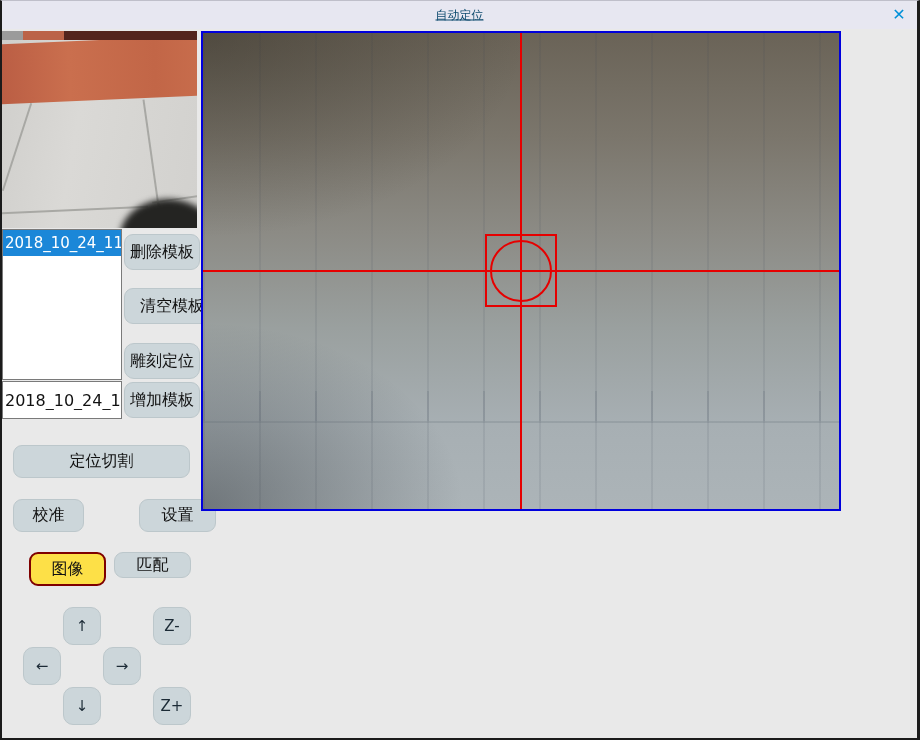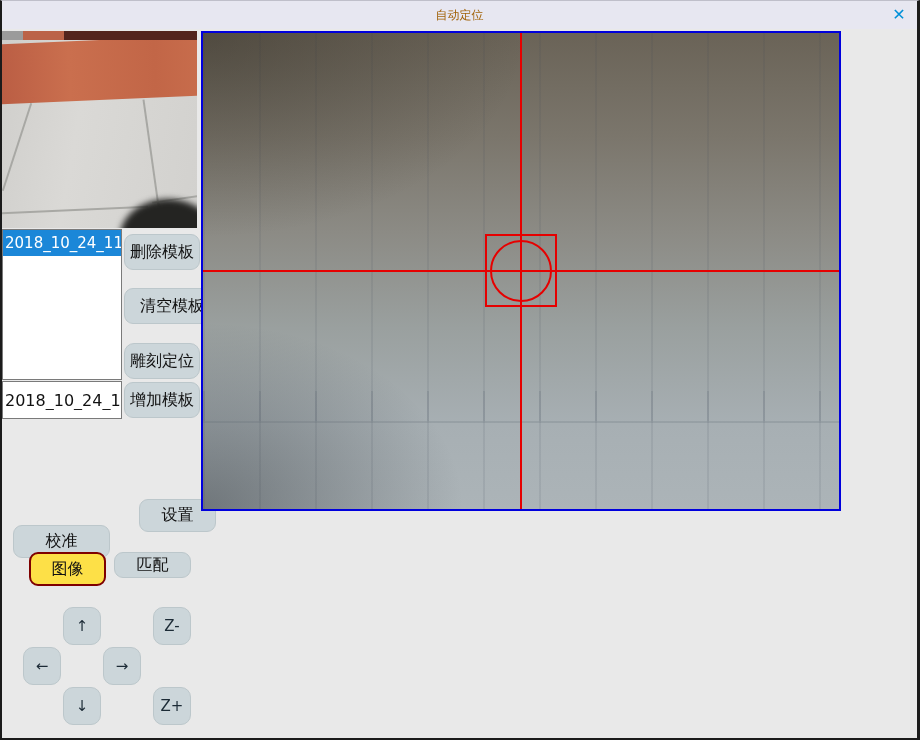--- a/index.html
+++ b/index.html
@@ -7,21 +7,21 @@
     position:relative;width:920px;height:740px;box-sizing:border-box;
     background:#e9e9e9;overflow:hidden;
     border-left:2px solid #1b1b1b;border-right:3px solid #1b1b1b;
     border-bottom:2px solid #1b1b1b;border-top:1px solid #bfbfca;
     font-family:"DejaVu Sans","Liberation Sans",sans-serif;
   }
   
   .titlebar{position:absolute;left:0;top:0;width:100%;height:28px;background:#e7e7f1;}
   .titlebar .title{
     position:absolute;left:50%;top:50%;transform:translate(-50%,-50%);
-    font-size:12px;color:#a16207;white-space:nowrap;
+    font-size:12px;color:#0c4a6e;white-space:nowrap;text-decoration:underline;
   }
   .titlebar .close{
     position:absolute;right:6px;top:2px;width:24px;height:24px;line-height:24px;
     text-align:center;color:#0090d8;font-size:16px;font-weight:bold;cursor:pointer;
   }
   
   .thumb{
     position:absolute;left:0;top:30px;width:195px;height:197px;overflow:hidden;
     background:linear-gradient(100deg,#cfcecb,#dad9d6 40%,#d2d1ce);
   }
@@ -64,21 +64,21 @@
     position:absolute;box-sizing:border-box;background:#ccd6da;color:#111;
     border:1px solid #bcc7cb;border-radius:9px;font-size:16px;cursor:pointer;
     font-family:"DejaVu Sans","Liberation Sans",sans-serif;
     display:flex;align-items:center;justify-content:center;padding:12px;white-space:nowrap;
   }
   .btn-delete  {left:122px;top:233px;width:76px;height:36px;}
   .btn-clear   {left:122px;top:287px;width:96px;height:36px;}
   .btn-engrave {left:122px;top:342px;width:76px;height:36px;border-radius:10px;}
   .btn-add     {left:122px;top:381px;width:76px;height:36px;}
   .btn-poscut  {left:11px;top:444px;width:177px;height:33px;}
-  .btn-calib   {left:11px;top:524px;width:97px;height:33px;}
+  .btn-calib   {left:11px;top:498px;width:71px;height:33px;}
   .btn-settings{left:112px;top:498px;width:77px;height:33px;margin-left:25px;}
   .btn-image   {left:11px;top:551px;width:77px;height:34px;background:#fde047;border:2px solid #7e0000;margin-left:16px;}
   .btn-match   {left:112px;top:551px;width:77px;height:22px;}
   .jog{width:38px;height:38px;border-radius:10px;font-size:15px;color:#1c2b36;}
   .jog-up   {left:61px;top:606px;}
   .jog-zm   {left:151px;top:606px;}
   .jog-left {left:21px;top:646px;}
   .jog-right{left:101px;top:646px;}
   .jog-down {left:61px;top:686px;}
   .jog-zp   {left:151px;top:686px;}
@@ -136,20 +136,21 @@
     <div class="list-item selected">2018_10_24_11</div>
   </div>
 
   <input class="editfield" type="text" value="2018_10_24_11" style="">
 
   <button class="btn btn-delete">删除模板</button>
   <button class="btn btn-clear">清空模板</button>
   <button class="btn btn-engrave">雕刻定位</button>
   <button class="btn btn-add">增加模板</button>
 
+  <button class="btn btn-poscut">定位切割</button>
   <button class="btn btn-calib">校准</button>
   <button class="btn btn-settings">设置</button>
   <button class="btn btn-image">图像</button>
   <button class="btn btn-match">匹配</button>
 
   <button class="btn jog jog-up">↑</button>
   <button class="btn jog jog-zm">Z-</button>
   <button class="btn jog jog-left">←</button>
   <button class="btn jog jog-right">→</button>
   <button class="btn jog jog-down">↓</button>

